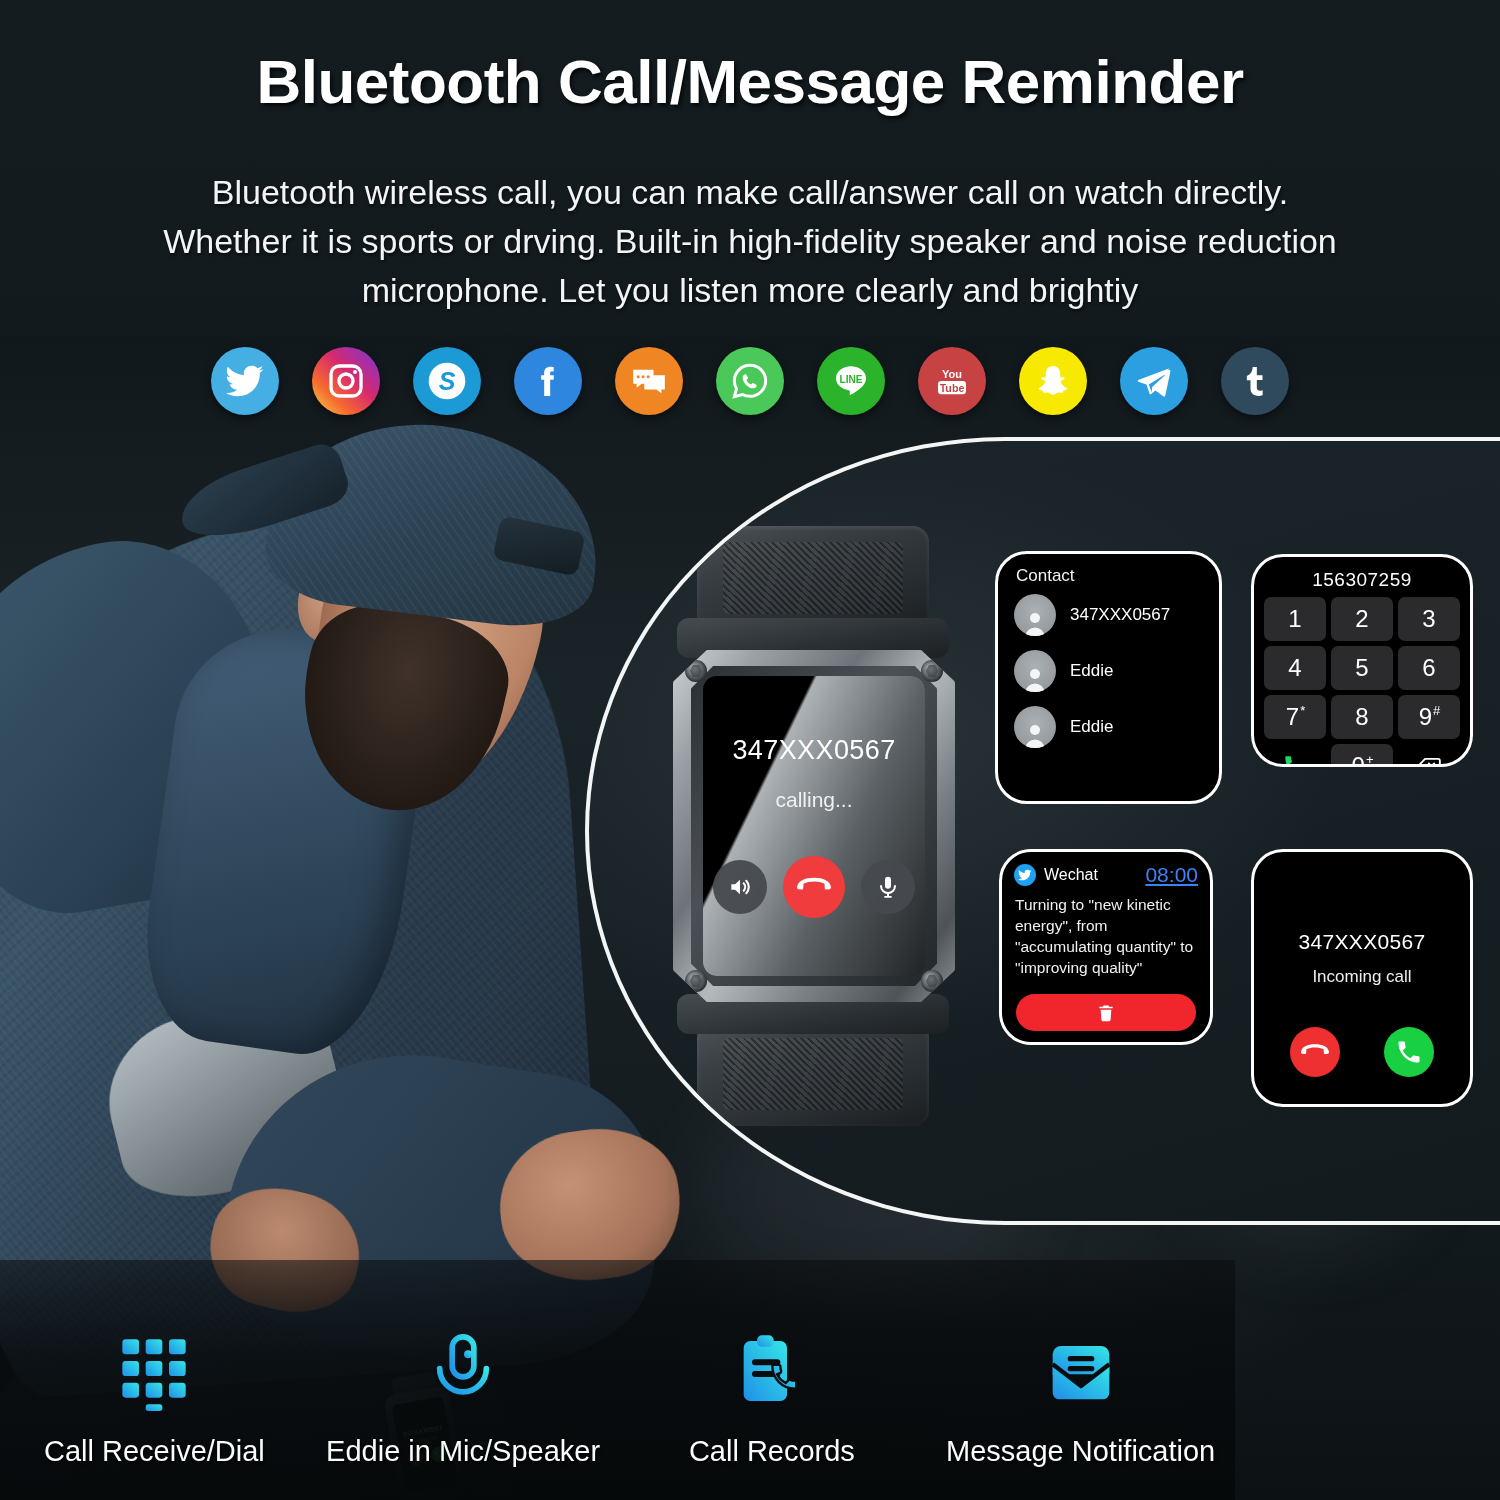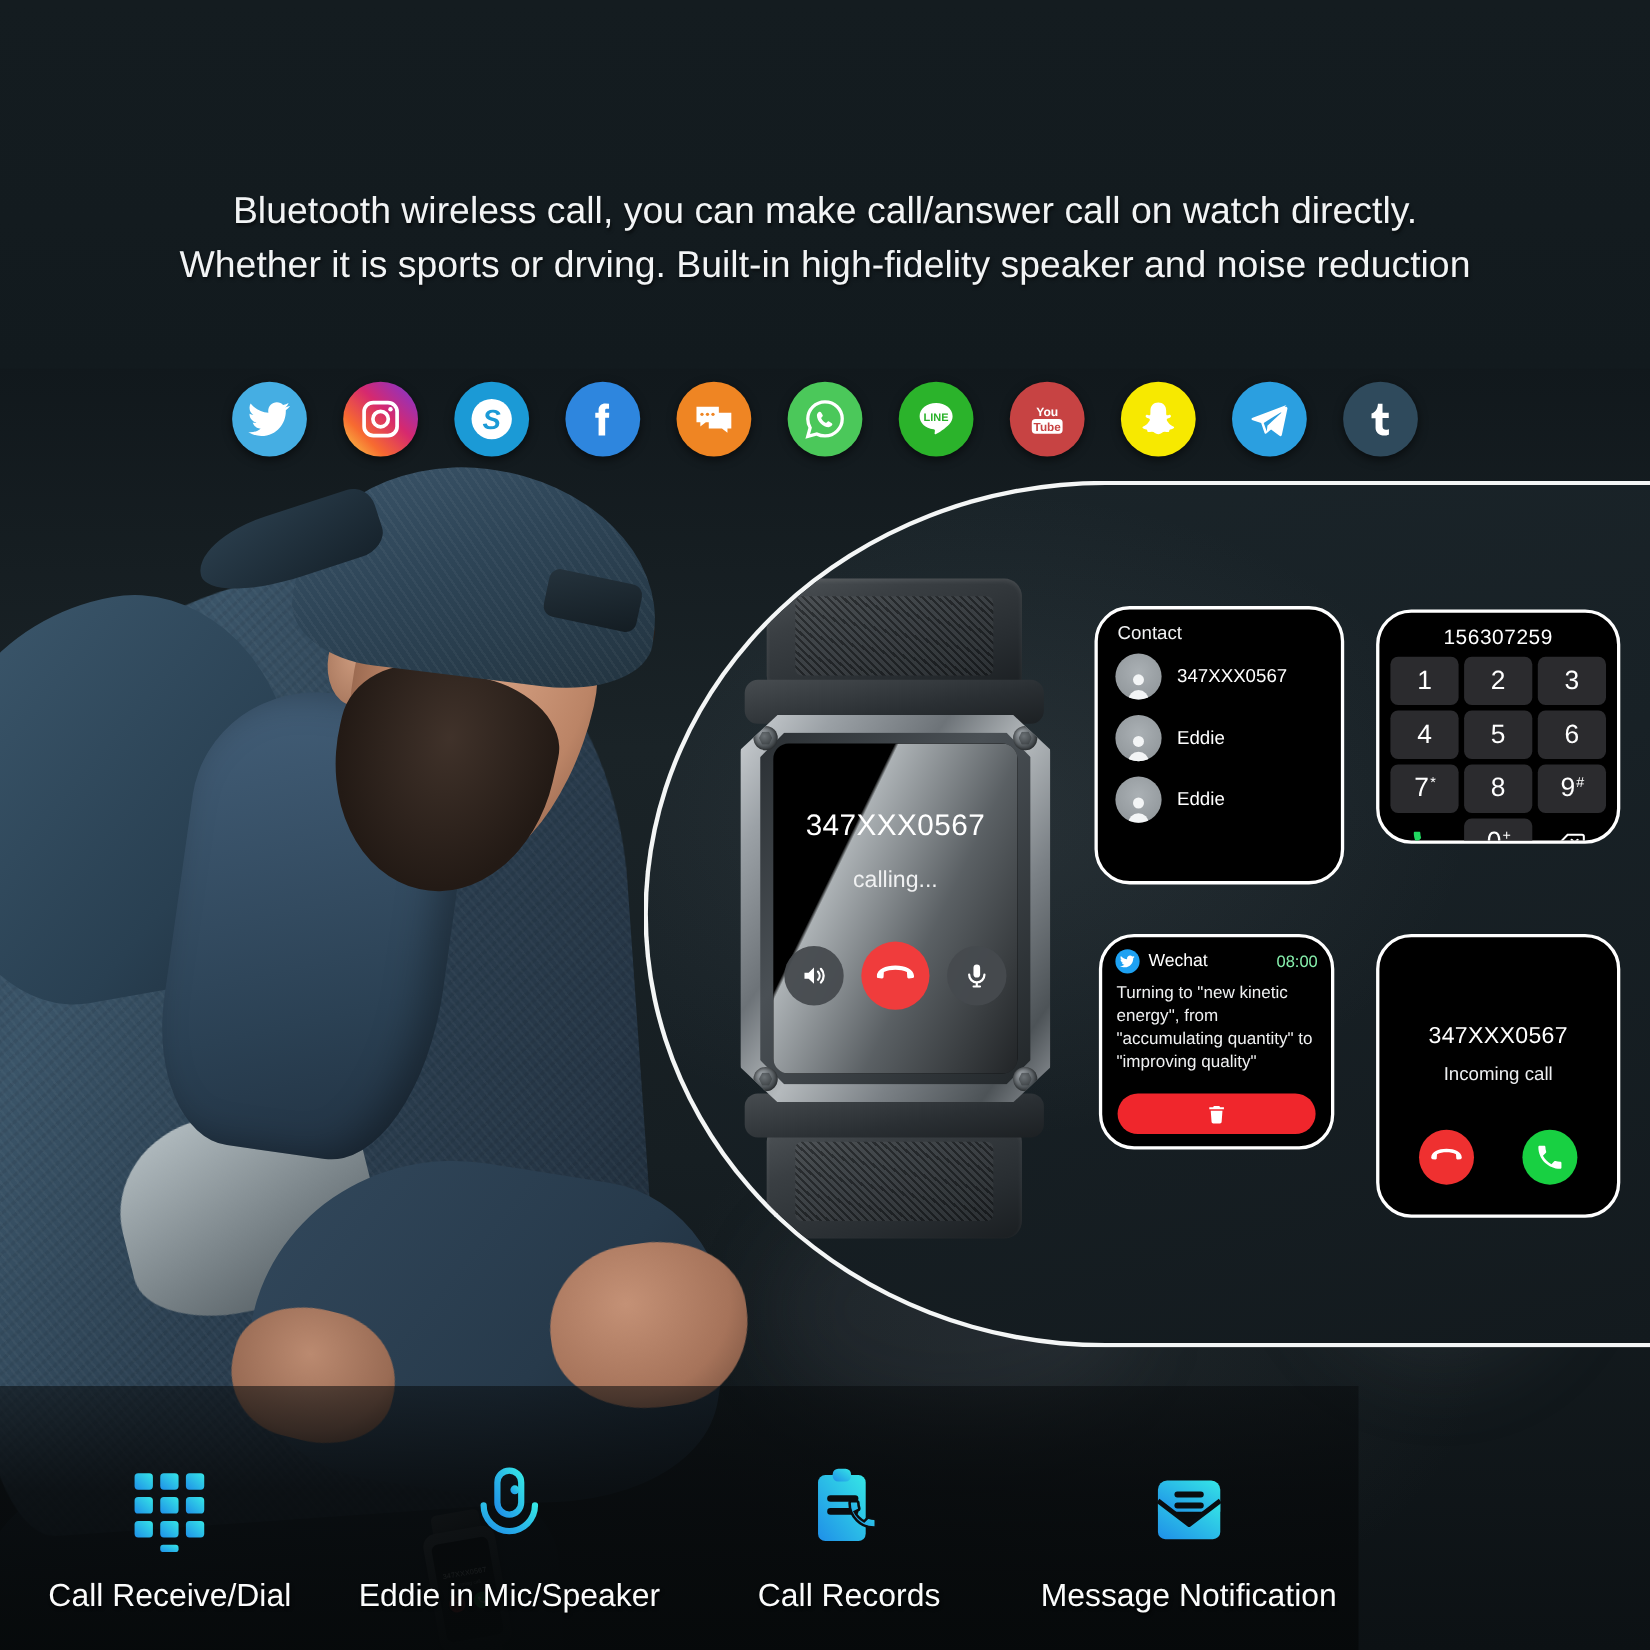--- a/index.html
+++ b/index.html
@@ -300,21 +300,21 @@
     color: #fff; font-size: 24px; position: relative;
   }
   .key sup { font-size: 13px; position: relative; top: -7px; left: 1px; }
   .key.plain { background: transparent; }
   .key svg { width: 26px; height: 26px; }
 
   .wx-head { display: flex; align-items: center; gap: 8px; padding: 11px 12px 0 12px; }
   .wx-badge { width: 22px; height: 22px; border-radius: 50%; background: #1da1f2; display:flex; align-items:center; justify-content:center; flex:0 0 auto; }
   .wx-badge svg { width: 14px; height: 14px; fill: #fff; }
   .wx-name { color: #fff; font-size: 16px; flex: 1; }
-  .wx-time { color: #86efac; font-size: 15px; }
+  .wx-time { color: #3b82f6; font-size: 21px; text-decoration: underline; }
   .wx-body { color: #f0f1f2; font-size: 15.5px; line-height: 21px; padding: 7px 12px 0 13px; }
   .wx-del {
     position: absolute; left: 14px; right: 14px; bottom: 11px; height: 37px;
     background: #f0262c; border-radius: 19px; display: flex; align-items: center; justify-content: center;
   }
   .wx-del svg { width: 20px; height: 20px; fill: #fff; }
 
   .ic-num { color: #fff; font-size: 21px; text-align: center; padding: 78px 0 0 0; letter-spacing: .3px; }
   .ic-sub { color: #eceef0; font-size: 17px; text-align: center; padding-top: 13px; }
   .ic-btns { display: flex; justify-content: center; gap: 44px; margin-top: 40px; }
@@ -382,23 +382,25 @@
                   <path d="M6.6 10.8c1.4 2.8 3.8 5.1 6.6 6.6l2.2-2.2c.3-.3.7-.4 1-.2 1.1.4 2.3.6 3.6.6.6 0 1 .4 1 1V20c0 .6-.4 1-1 1-9.4 0-17-7.6-17-17 0-.6.4-1 1-1h3.5c.6 0 1 .4 1 1 0 1.2.2 2.4.6 3.6.1.3 0 .7-.2 1l-2.3 2.2z"></path>
                 </svg>
             </div>
           </div>
         </div>
       </div>
     </div>
   </div>
 
   <div class="header">
+    <div class="title">Bluetooth Call/Message Reminder</div>
     <div class="subtitle">
       <div>Bluetooth wireless call, you can  make call/answer call on watch directly.</div>
       <div>Whether it is sports or drving. Built-in high-fidelity speaker and noise reduction</div>
+      <div>microphone. Let you listen more clearly and brightiy</div>
     </div>
   </div>
 
   <div class="social-row">
     <div class="social" style="background:#45aee3">
       <svg viewBox="0 0 24 24" fill="#fff">
           <path d="M23 4.9c-.8.4-1.7.6-2.6.8 1-.6 1.7-1.5 2-2.5-.9.5-1.9.9-3 1.1-.8-.9-2-1.5-3.4-1.5-2.6 0-4.7 2.1-4.7 4.7 0 .4 0 .7.1 1C7.6 8.3 4.1 6.4 1.7 3.5c-.4.7-.6 1.5-.6 2.3 0 1.6.8 3.1 2.1 3.9-.8 0-1.5-.2-2.1-.6v.1c0 2.3 1.6 4.2 3.8 4.6-.4.1-.8.2-1.2.2-.3 0-.6 0-.9-.1.6 1.9 2.3 3.2 4.4 3.3-1.6 1.3-3.6 2-5.8 2-.4 0-.8 0-1.1-.1 2.1 1.3 4.6 2.1 7.2 2.1 8.7 0 13.4-7.2 13.4-13.4v-.6c.9-.7 1.7-1.5 2.3-2.4z"></path>
         </svg>
     </div>
     <div class="social" style="background:linear-gradient(45deg,#f9d749 0%,#f76a30 28%,#d6296e 58%,#a030ad 82%,#5b4bd6 100%)">

